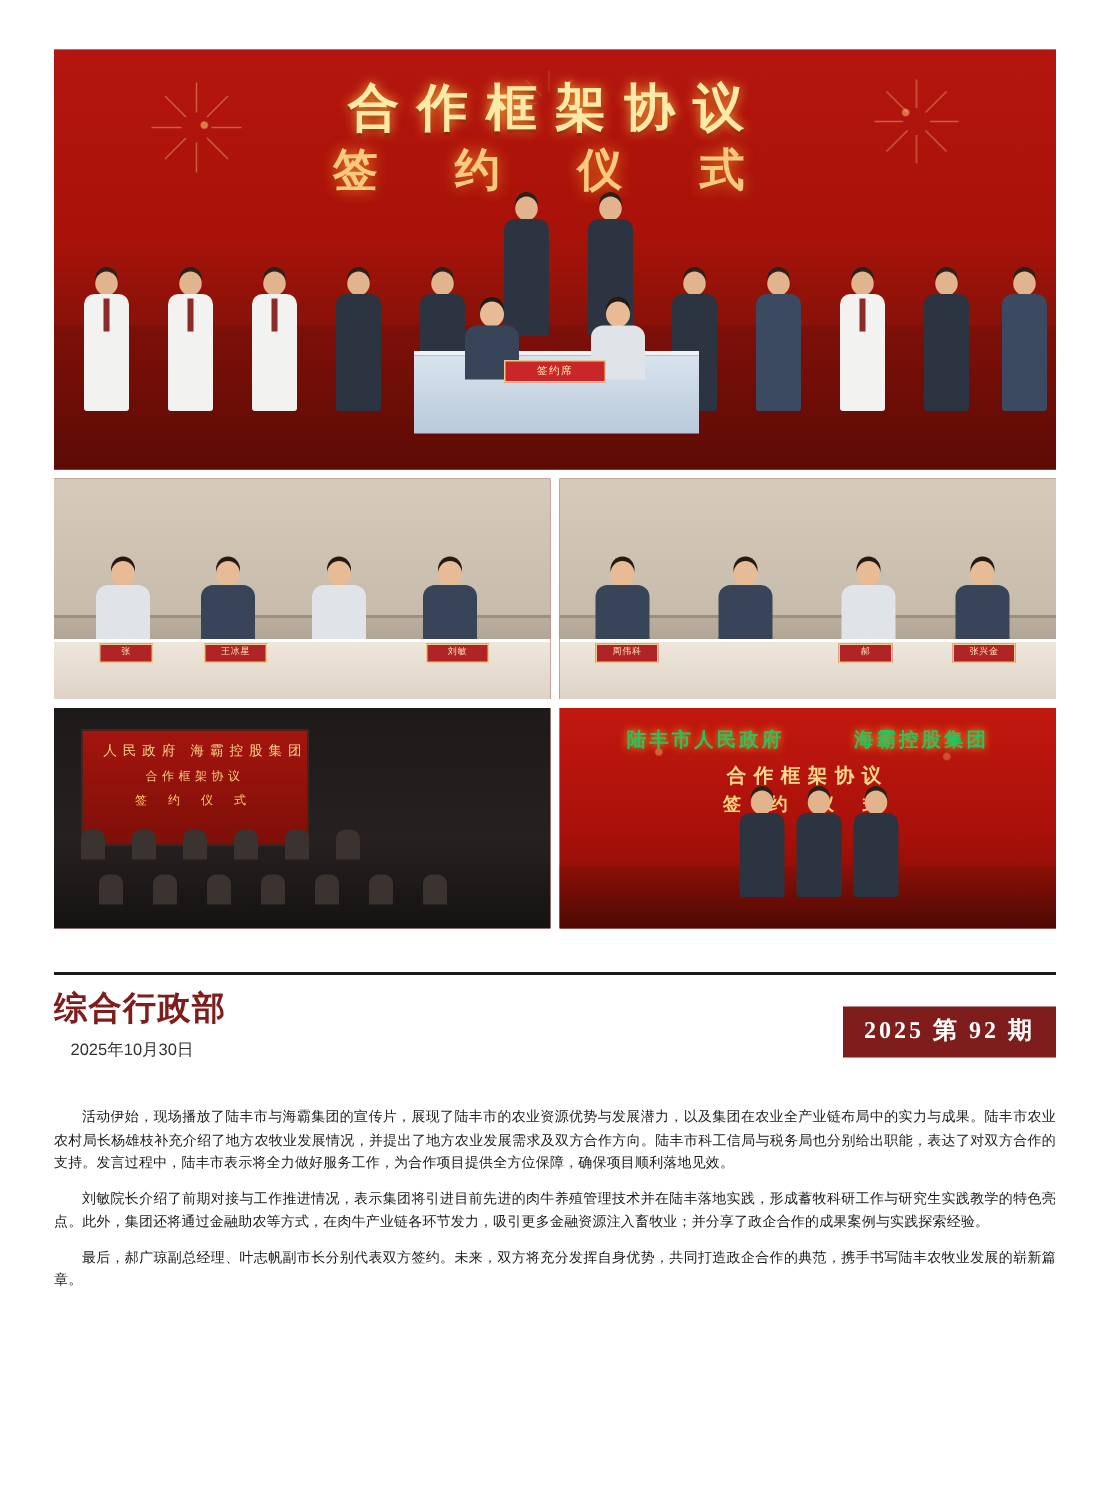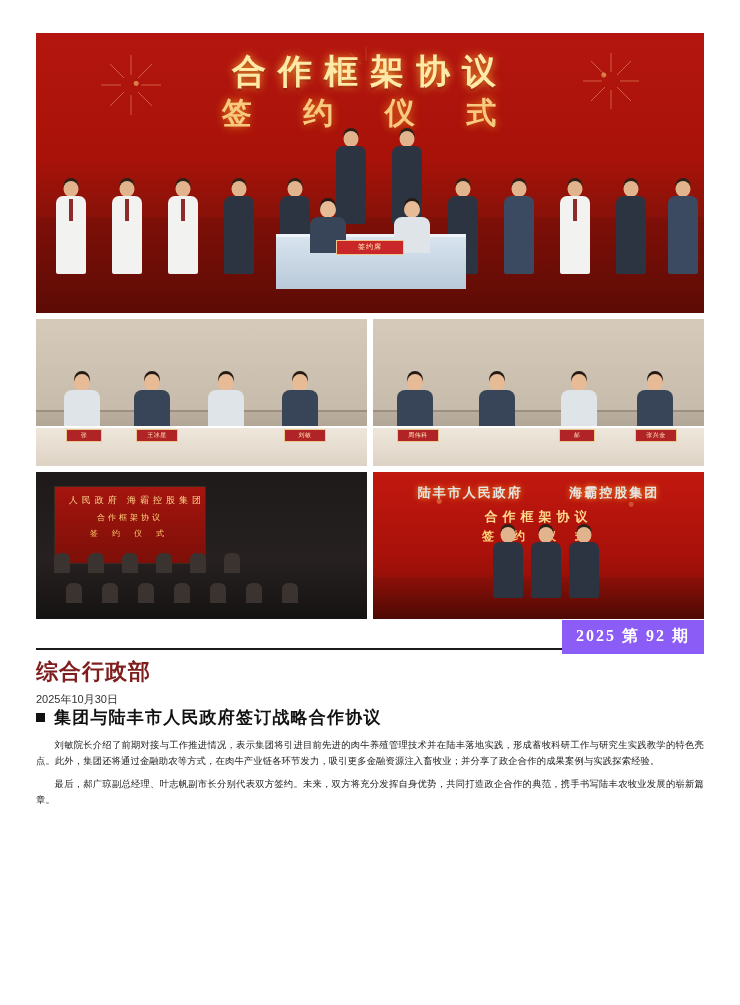--- a/index.html
+++ b/index.html
@@ -218,21 +218,21 @@
   
   .sign-bg {
     position: absolute; inset: 0;
     background:
       radial-gradient(circle at 20% 20%, rgba(255,215,130,.35) 0 2px, transparent 3px),
       radial-gradient(circle at 78% 22%, rgba(255,215,130,.3) 0 2px, transparent 3px),
       linear-gradient(180deg,#c2180f 0%, #a9110a 55%, #7c0d06 100%);
   }
   .sign-head {
     position: absolute; top: 12px; left: 0; right: 0;
-    text-align: center; color: #e5e5e5; font-weight: bold;
+    text-align: center; color: #22c55e; font-weight: bold;
     font-size: 13px; letter-spacing: 2px;
     text-shadow: 0 0 6px rgba(255,170,40,.9);
   }
   .sign-head .sep { display: inline-block; width: 36px; }
   .sign-l2 {
     position: absolute; top: 36px; left: 0; right: 0;
     text-align: center; color: #ffd98d; font-weight: bold;
     font-size: 13px; letter-spacing: 5px;
   }
   .sign-l3 {
@@ -259,25 +259,26 @@
     font-size: 22px;
     font-weight: bold;
     letter-spacing: 1px;
     color: #7f1d1d;
   }
   .issue-date {
     margin-top: 5px;
     font-size: 11px;
     color: #333;
     font-family: "Liberation Sans", sans-serif;
+    margin-left: 11px;
   }
   .issue-badge {
     position: absolute;
-    right: 36px; top: 620px;
-    background: #8b5cf6;
+    right: 36px; top: 671px;
+    background: #7f1d1d;
     color: #fff;
     font-size: 16px;
     font-weight: bold;
     padding: 6px 14px 7px;
     letter-spacing: 2px;
     font-family: "Liberation Serif", serif;
   }
   .headline-wrap {
     position: absolute;
     left: 36px; right: 36px; top: 706px;
@@ -536,24 +537,21 @@
 
   <div class="rule-top"></div>
 
   <div class="masthead">
     <div class="dept">综合行政部</div>
     <div class="issue-date">2025年10月30日</div>
   </div>
 
   <div class="issue-badge">2025  第 92 期</div>
 
-  <div class="headline-wrap">
-    <span class="bullet-sq"></span>
-    <span class="headline">集团与陆丰市人民政府签订战略合作协议</span>
-  </div>
 
 
   <div class="article">
+    <p>活动伊始，现场播放了陆丰市与海霸集团的宣传片，展现了陆丰市的农业资源优势与发展潜力，以及集团在农业全产业链布局中的实力与成果。陆丰市农业农村局长杨雄枝补充介绍了地方农牧业发展情况，并提出了地方农业发展需求及双方合作方向。陆丰市科工信局与税务局也分别给出职能，表达了对双方合作的支持。发言过程中，陆丰市表示将全力做好服务工作，为合作项目提供全方位保障，确保项目顺利落地见效。</p>
     <p>刘敏院长介绍了前期对接与工作推进情况，表示集团将引进目前先进的肉牛养殖管理技术并在陆丰落地实践，形成蓄牧科研工作与研究生实践教学的特色亮点。此外，集团还将通过金融助农等方式，在肉牛产业链各环节发力，吸引更多金融资源注入畜牧业；并分享了政企合作的成果案例与实践探索经验。</p>
     <p>最后，郝广琼副总经理、叶志帆副市长分别代表双方签约。未来，双方将充分发挥自身优势，共同打造政企合作的典范，携手书写陆丰农牧业发展的崭新篇章。</p>
   </div>
 
 </div>
 
 </body></html>

